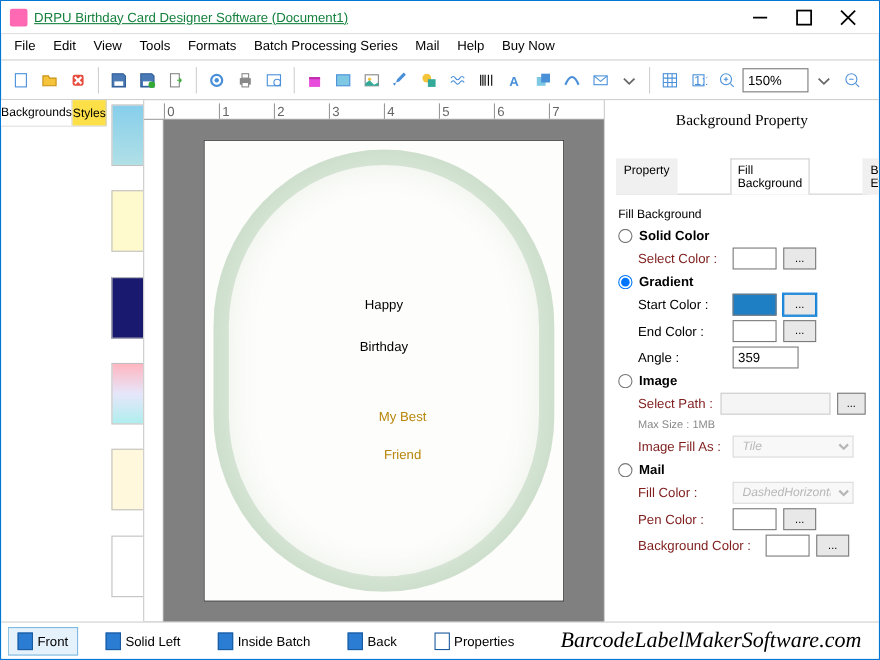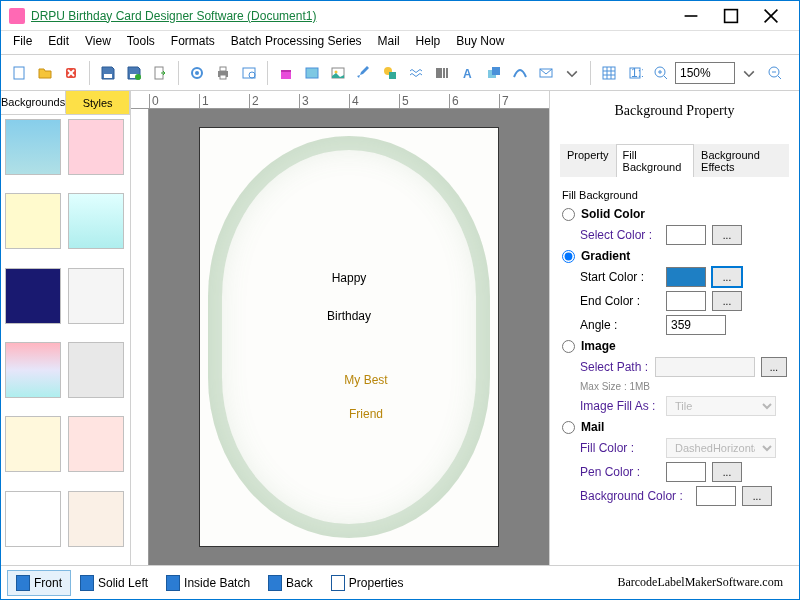--- a/index.html
+++ b/index.html
@@ -13,21 +13,21 @@
 .menubar { height: 24px; display: flex; align-items: flex-start; padding: 0 4px; border-bottom: 1px solid #d0d0d0; }
 .menubar .menu-item { padding: 3px 8px; cursor: pointer; color: #000; }
 
 .toolbar { height: 36px; display: flex; align-items: center; padding: 0 6px; border-bottom: 1px solid #d0d0d0; gap: 2px; }
 .toolbar .tb-btn { width: 24px; height: 24px; display: flex; align-items: center; justify-content: center; cursor: pointer; border-radius: 2px; }
 .toolbar .sep { width: 1px; height: 24px; background: #d0d0d0; margin: 0 4px; }
 .toolbar .zoom-input { width: 60px; height: 22px; border: 1px solid #7a7a7a; padding: 0 4px; font-size: 12px; }
 
 .main { display: flex; height: 474px; }
 
-.sidebar { width: 130px; border-right: 1px solid #d0d0d0; display: flex; flex-direction: column; }
+.sidebar { width: 130px; border-right: 1px solid #d0d0d0; display: flex; flex-direction: row; }
 .side-tabs { display: flex; height: 24px; border-bottom: 1px solid #d0d0d0; }
 .side-tab { flex: 1; display: flex; align-items: center; justify-content: center; font-size: 11px; cursor: pointer; background: #fde047; border-right: 1px solid #d0d0d0; }
 .side-tab.active { background: #fff; border-bottom: 1px solid #fff; font-weight: normal; }
 .thumbs { flex: 1; overflow-y: auto; padding: 4px; display: grid; grid-template-columns: 1fr 1fr; gap: 4px; }
 .thumb { width: 56px; height: 56px; border: 1px solid #c0c0c0; cursor: pointer; }
 .thumb.t1 { background: linear-gradient(#87ceeb, #b0e0e6); }
 .thumb.t2 { background: #ffd1dc; }
 .thumb.t3 { background: #fffacd; }
 .thumb.t4 { background: linear-gradient(#e0ffff, #afeeee); }
 .thumb.t5 { background: #191970; }
@@ -37,52 +37,52 @@
 .thumb.t9 { background: #fff8dc; }
 .thumb.t10 { background: #ffe4e1; }
 .thumb.t11 { background: #fff; }
 .thumb.t12 { background: #faf0e6; }
 
 .canvas-area { flex: 1; background: #808080; display: flex; flex-direction: column; position: relative; }
 .ruler-h { height: 18px; background: #fff; border-bottom: 1px solid #999; font-size: 9px; display: flex; align-items: flex-end; padding-left: 18px; color: #666; }
 .ruler-h span { flex: 1; border-left: 1px solid #999; padding-left: 2px; }
 .canvas-wrap { flex: 1; display: flex; align-items: center; justify-content: center; padding: 10px 10px 10px 28px; position: relative; }
 .ruler-v { position: absolute; left: 0; top: 18px; bottom: 0; width: 18px; background: #fff; border-right: 1px solid #999; }
-.card { width: 300px; height: 420px; background: #fdfdfb; border: 1px solid #333; position: relative; display: flex; flex-direction: column; align-items: center; justify-content: center; padding: 24px 20px; }
+.card { width: 328px; height: 420px; background: #fdfdfb; border: 1px solid #333; position: relative; display: flex; flex-direction: column; align-items: center; justify-content: center; padding: 24px 20px; }
 .card::before { content: ''; position: absolute; inset: 12px; border: 20px solid transparent; border-image: radial-gradient(circle, #6b9b6b 20%, transparent 20%) 30 round; opacity: 0.5; pointer-events: none; }
 .card .floral { position: absolute; inset: 8px; border-radius: 50%/40%; box-shadow: 0 0 0 14px rgba(120,170,120,0.25) inset, 0 0 30px 10px rgba(100,150,100,0.15) inset; pointer-events: none; }
 .card .happy { font-family: 'Brush Script MT', cursive; font-size: 42px; color: #000; line-height: 0.9; text-align: center; margin-bottom: 30px; z-index: 2; }
 .card .friend { font-family: 'Brush Script MT', cursive; font-size: 34px; color: #b8860b; line-height: 1; text-align: center; z-index: 2; margin-left: 34px; }
 
 .props { width: 250px; border-left: 1px solid #d0d0d0; padding: 6px 10px; display: flex; flex-direction: column; }
 .props h3 { font-size: 14px; font-weight: normal; text-align: center; margin: 6px 0 24px; font-family: Liberation Serif, serif; }
-.prop-tabs { display: flex; border-bottom: 1px solid #d0d0d0; }
+.prop-tabs { display: flex; border-bottom: 1px solid #d0d0d0; gap: 48px; }
 .prop-tab { padding: 4px 6px; font-size: 11px; cursor: pointer; border: 1px solid transparent; border-bottom: none; position: relative; bottom: -1px; background: #f0f0f0; }
 .prop-tab.active { background: #fff; border-color: #d0d0d0; }
 .prop-body { padding: 8px 2px; }
 .fieldset-label { font-size: 11px; margin: 4px 0 6px; }
 .radio-row { display: flex; align-items: center; margin: 3px 0; font-size: 12px; }
 .radio-row input[type=radio] { margin-right: 6px; }
 .field-row { display: flex; align-items: center; margin: 4px 0 4px 18px; font-size: 12px; gap: 6px; }
 .field-row .lbl { width: 80px; color: #000; }
-.field-row.disabled .lbl { color: #4c1d95; }
+.field-row.disabled .lbl { color: #7f1d1d; }
 .swatch { width: 40px; height: 20px; border: 1px solid #7a7a7a; background: #fff; }
 .swatch.blue { background: #1e7fc4; }
 .dots-btn { width: 30px; height: 20px; border: 1px solid #7a7a7a; background: #e8e8e8; font-size: 10px; display: flex; align-items: center; justify-content: center; cursor: pointer; }
 .dots-btn.active { border-color: #0078d4; box-shadow: 0 0 0 1px #0078d4; }
 .num-input { width: 60px; height: 20px; border: 1px solid #7a7a7a; padding: 0 4px; }
 .path-input { width: 100px; height: 20px; border: 1px solid #ccc; background: #f5f5f5; }
-.combo { width: 110px; height: 20px; border: 1px solid #ccc; background: #f5f5f5; font-size: 11px; padding: 0 4px; color: #999; }
+.combo { width: 110px; height: 20px; border: 1px solid #ccc; background: #f5f5f5; font-size: 11px; padding: 0 4px; color: #999; font-style: italic; }
 .hint { font-size: 10px; color: #888; margin-left: 18px; }
 
-.bottombar { height: 34px; border-top: 1px solid #d0d0d0; display: flex; align-items: center; padding: 0 6px; gap: 0; }
+.bottombar { height: 34px; border-top: 1px solid #d0d0d0; display: flex; align-items: center; padding: 0 6px; gap: 16px; }
 .bottom-tab { display: flex; align-items: center; gap: 4px; padding: 4px 8px; cursor: pointer; border: 1px solid transparent; font-size: 12px; }
 .bottom-tab.active { background: #e5f1fb; border-color: #7fb8e0; }
 .bottom-tab .bicon { width: 14px; height: 16px; background: #2b7cd3; border: 1px solid #1a5a9e; }
-.watermark { margin-left: auto; font-size: 12px; font-family: Georgia, serif; color: #000; padding-right: 10px; }
+.watermark { margin-left: auto; font-style: italic; font-size: 20px; font-family: Georgia, serif; color: #000; padding-right: 10px; }
 
 svg { width: 16px; height: 16px; }
 </style>
 </head>
 <body>
 
 <div class="titlebar">
   <div class="app-icon"></div>
   <div class="title">DRPU Birthday Card Designer Software (Document1)</div>
   <div class="win-btn">

